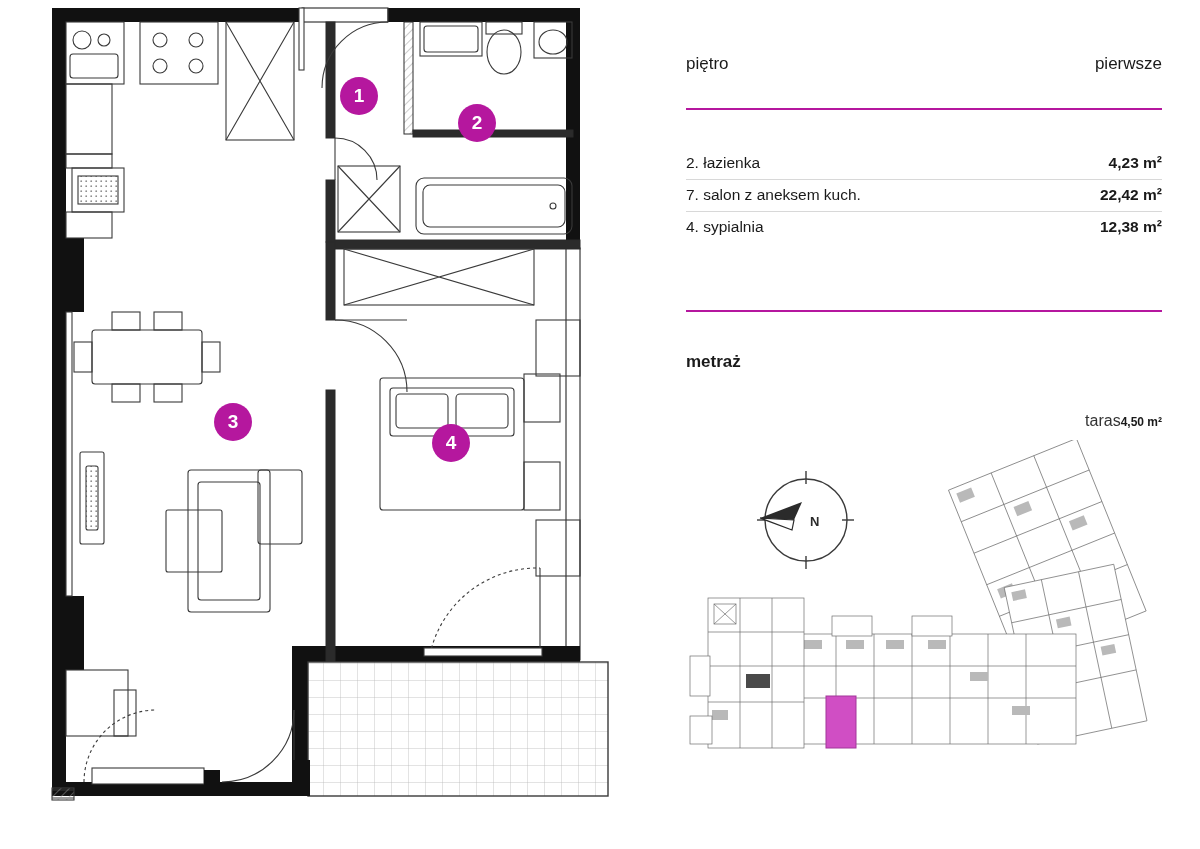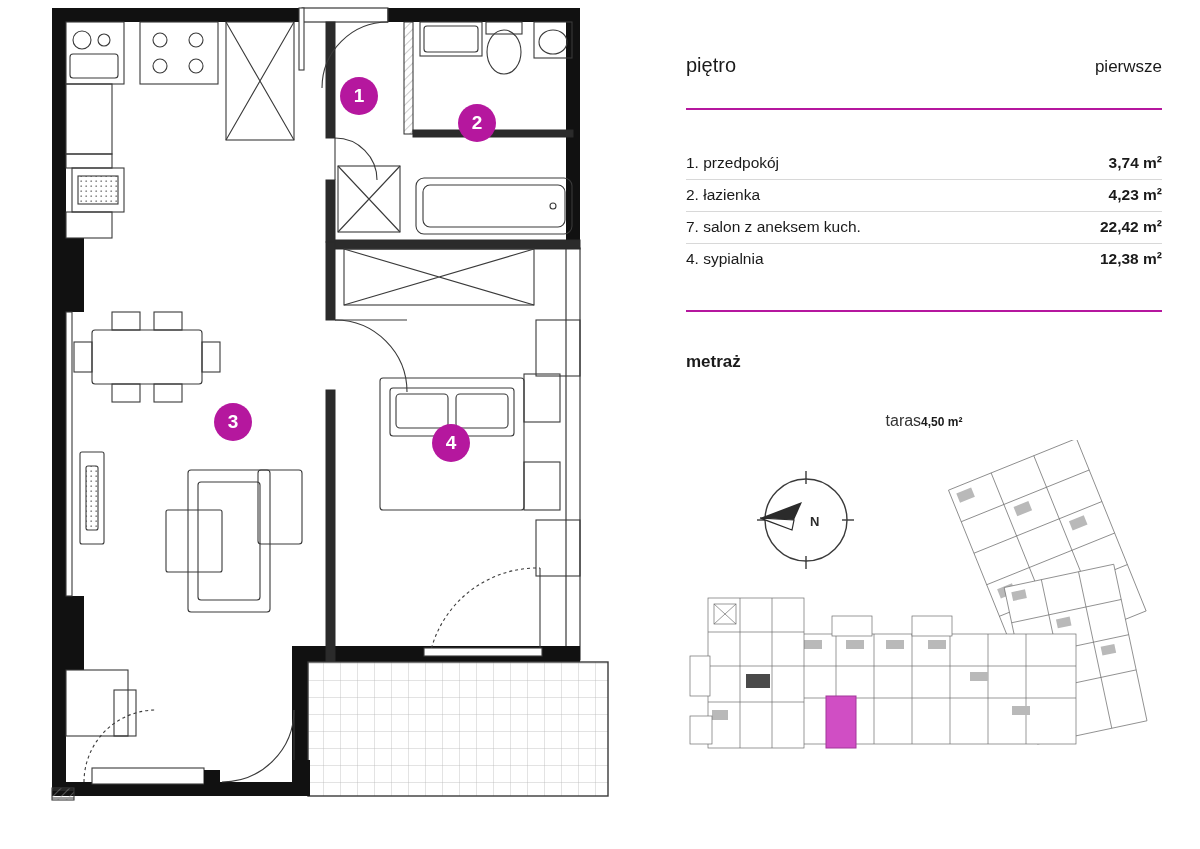--- a/index.html
+++ b/index.html
@@ -57,21 +57,21 @@
   .floor-row {
     position: absolute;
     left: 0;
     top: 54px;
     width: 476px;
     display: flex;
     justify-content: space-between;
     align-items: baseline;
   }
   .floor-label {
-    font-size: 20px;
+    font-size: 17px;
     color: #1a1a1a;
   }
   .floor-value {
     font-size: 17px;
     font-weight: normal;
     color: #1a1a1a;
   }
 
   .rule-accent {
     position: absolute;
@@ -126,21 +126,21 @@
     font-weight: bold;
     letter-spacing: -0.5px;
   }
 
   #terrace-row {
     position: absolute;
     left: 0;
     top: 412px;
     width: 476px;
     display: flex;
-    justify-content: center;
+    justify-content: flex-end;
     align-items: baseline;
   }
   #terrace-label { font-size: 16px; color: #333; }
   #terrace-value { font-size: 12px; font-weight: bold; }
 
   #compass {
     position: absolute;
     left: 58px;
     top: 468px;
     width: 110px;
@@ -331,24 +331,20 @@
 
   <div class="floor-row">
     <span class="floor-label">piętro</span>
     <span class="floor-value">pierwsze</span>
   </div>
 
   <div class="rule-accent" id="rule-top"></div>
 
   <div id="rooms-list">
     <div class="room-row">
-      <span class="room-name">1. przedpokój</span>
-      <span class="room-area">3,74 m²</span>
-    </div>
-    <div class="room-row">
       <span class="room-name">2. łazienka</span>
       <span class="room-area">4,23 m²</span>
     </div>
     <div class="room-row">
       <span class="room-name">7. salon z aneksem kuch.</span>
       <span class="room-area">22,42 m²</span>
     </div>
     <div class="room-row">
       <span class="room-name">4. sypialnia</span>
       <span class="room-area">12,38 m²</span>

